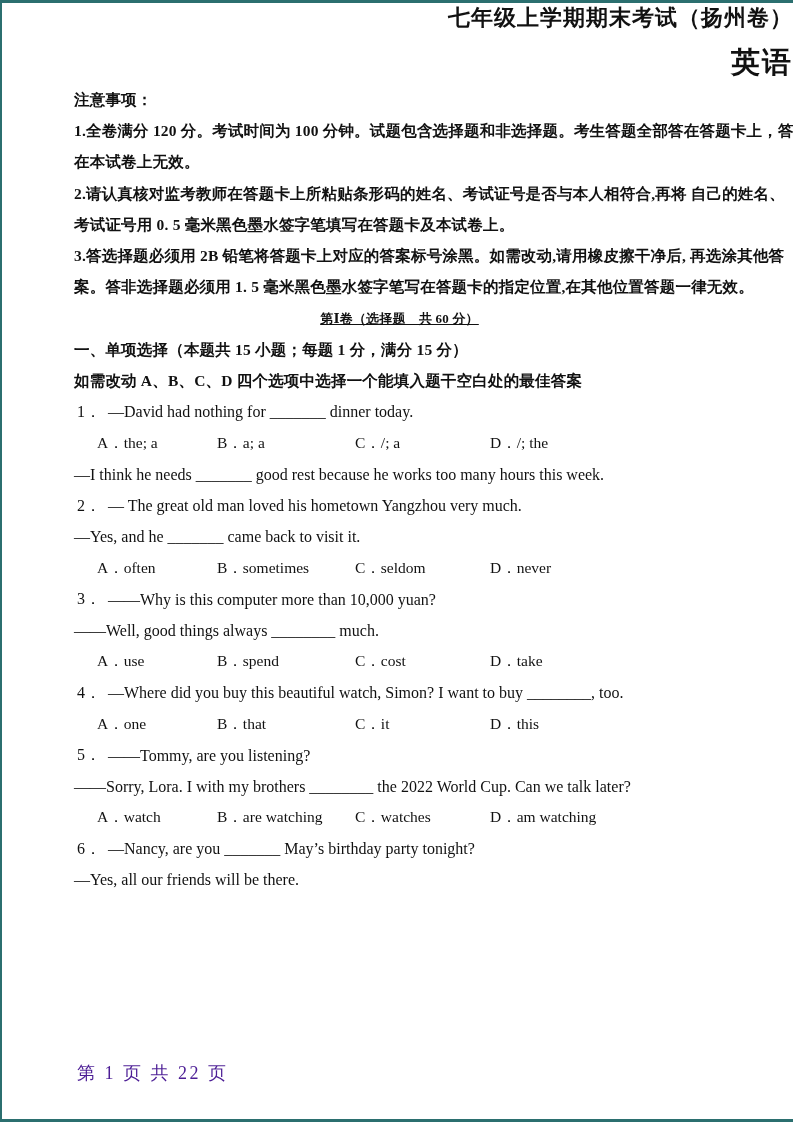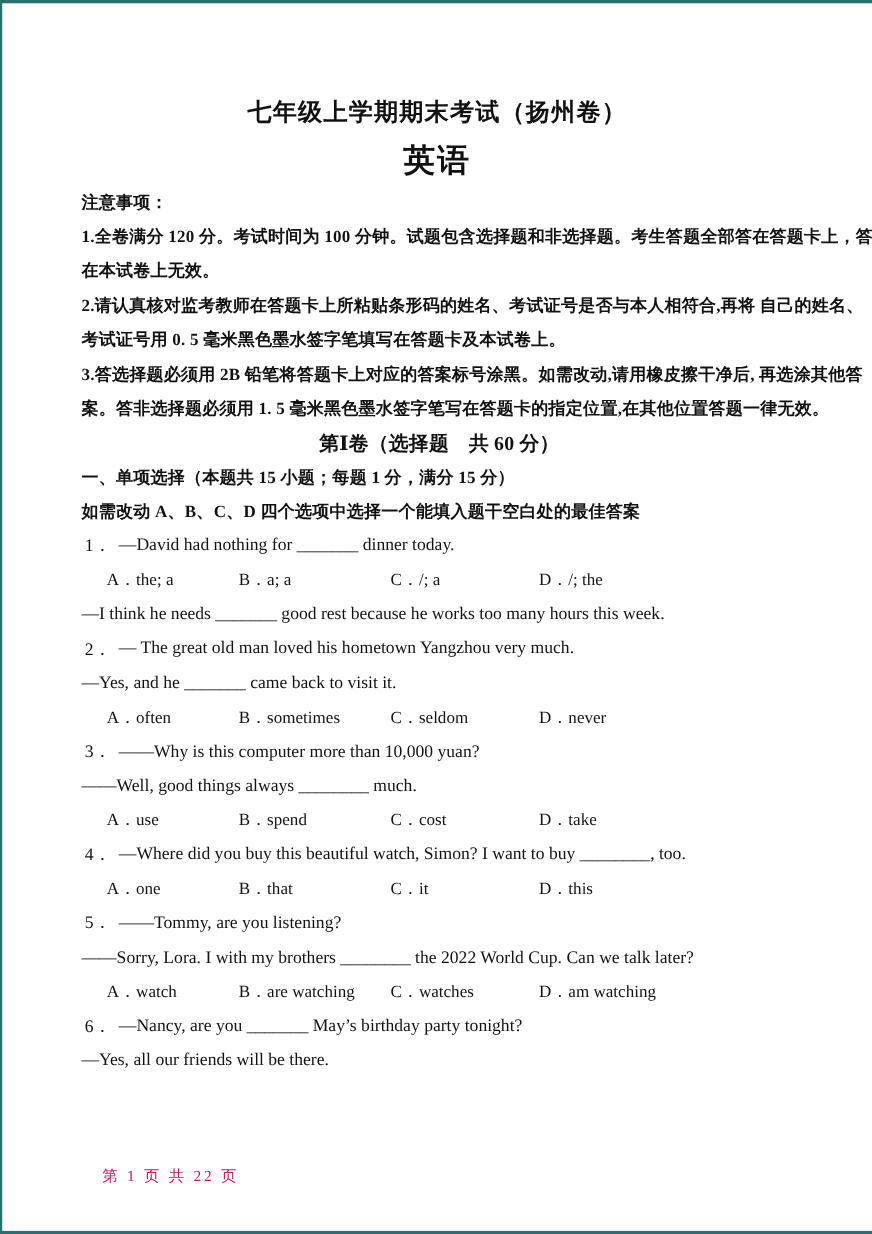--- a/index.html
+++ b/index.html
@@ -9,21 +9,21 @@
     height: 1122px;
     background: #ffffff;
     box-sizing: border-box;
     border-top: 3px solid var(--teal, #2b6f6f);
     border-left: 2px solid var(--teal, #2b6f6f);
     border-bottom: 3px solid var(--teal, #2b6f6f);
     overflow: hidden;
     font-family: "Liberation Serif", "DejaVu Serif", serif;
     color: #111111;
   }
-  .titles { text-align: center; padding-top: 84px; }
+  .titles { text-align: right; }
   .doc-title {
     font-size: 22px;
     font-weight: 700;
     line-height: 30px;
     margin: 0;
     letter-spacing: 1px;
   }
   .doc-subject {
     font-size: 29px;
     font-weight: 700;
@@ -38,35 +38,35 @@
     align-items: center;
     font-size: 16px;
     white-space: nowrap;
     overflow: visible;
   }
   .cn-bold {
     font-weight: 700;
     font-size: 15.5px;
     letter-spacing: 0.2px;
   }
-  .centered { justify-content: center; font-size: 18px; }
+  .centered { justify-content: center; font-size: 13px; text-decoration: underline; }
   .q-num { padding-left: 3px; margin-right: 7px; }
   .opts { position: relative; }
   .opt { position: absolute; top: 0; height: 31.2px; display: flex; align-items: center; font-size: 15.5px; }
   .opt-a { left: 23px; }
   .opt-b { left: 143px; }
   .opt-c { left: 281px; }
   .opt-d { left: 416px; }
   .footer {
     position: absolute;
-    left: 91px;
+    left: 75px;
     top: 1058px;
-    font-size: 14px;
+    font-size: 18px;
     letter-spacing: 2.5px;
-    color: #be185d;
+    color: #4c1d95;
   }
 </style>
 </head>
 <body>
 
 <div class="page" style="--teal: #2b6f6f;">
 
   <div class="titles">
     <div class="doc-title">七年级上学期期末考试（扬州卷）</div>
     <div class="doc-subject">英语</div>

